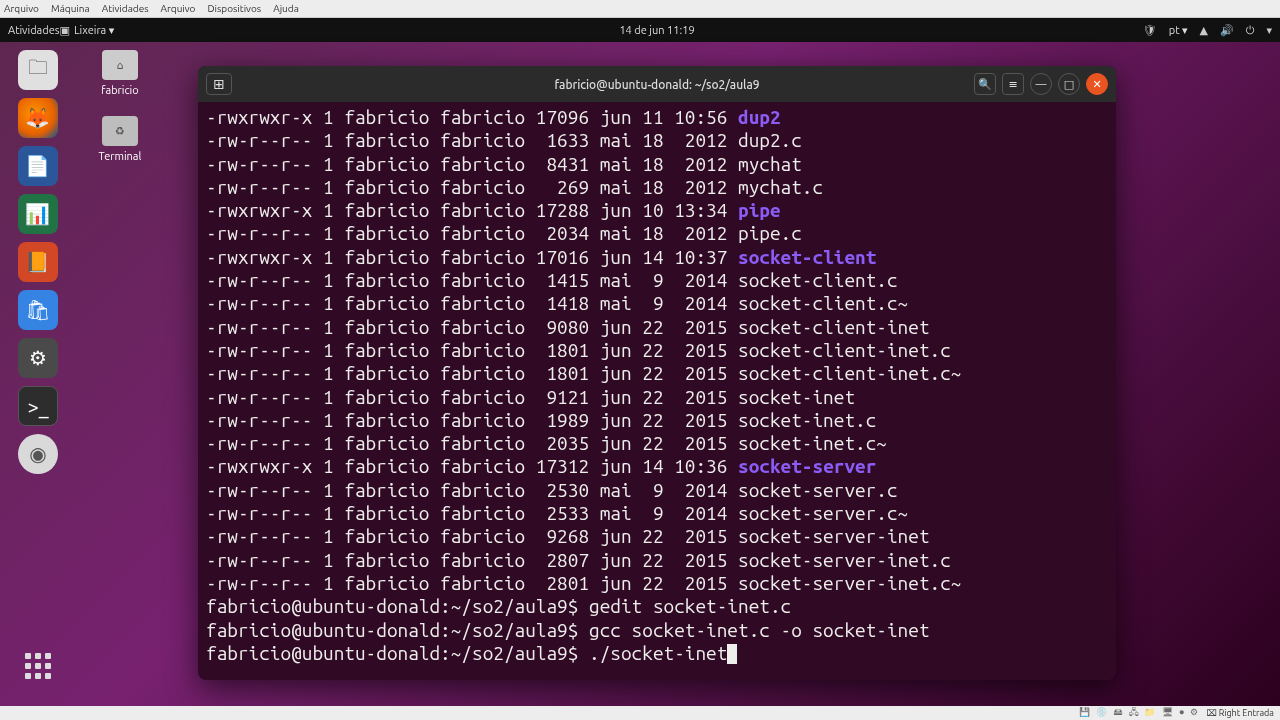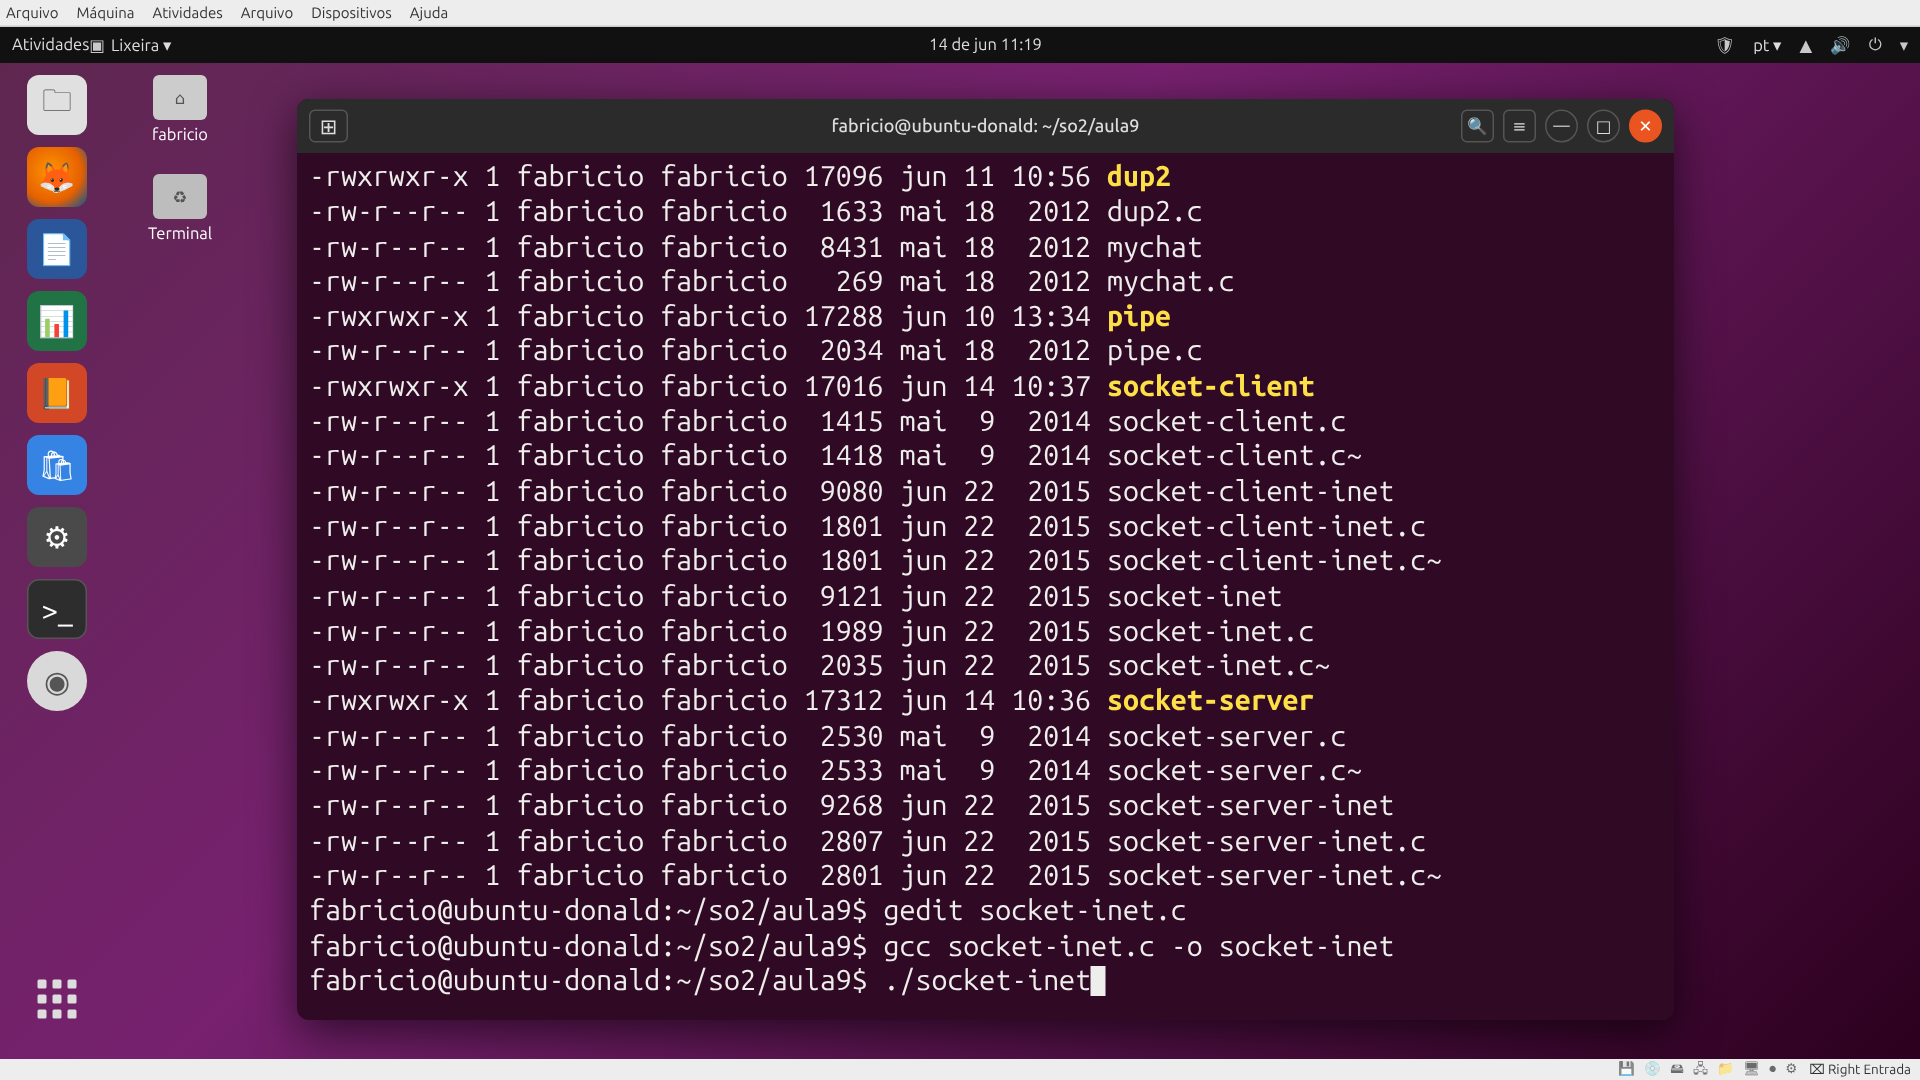--- a/index.html
+++ b/index.html
@@ -151,21 +151,21 @@
 .termbody {
   flex: 1;
   padding: 4px 8px 6px 8px;
   font-family: "Ubuntu Mono", "DejaVu Sans Mono", monospace;
   font-size: 19px;
   line-height: 23.3px;
   color: #eeeeec;
   white-space: pre;
   overflow: hidden;
 }
-.termbody .exe { color: #fde047; font-weight: bold; }
+.termbody .exe { color: #8b5cf6; font-weight: bold; }
 .termbody .cursor {
   display: inline-block; width: 10px; height: 20px;
   background: #eeeeec; vertical-align: text-bottom;
 }
 
 
 .vm-status {
   position: absolute; left: 0; right: 0; bottom: 0;
   height: 14px; background: #ededed;
   display: flex; align-items: center; justify-content: flex-end;

